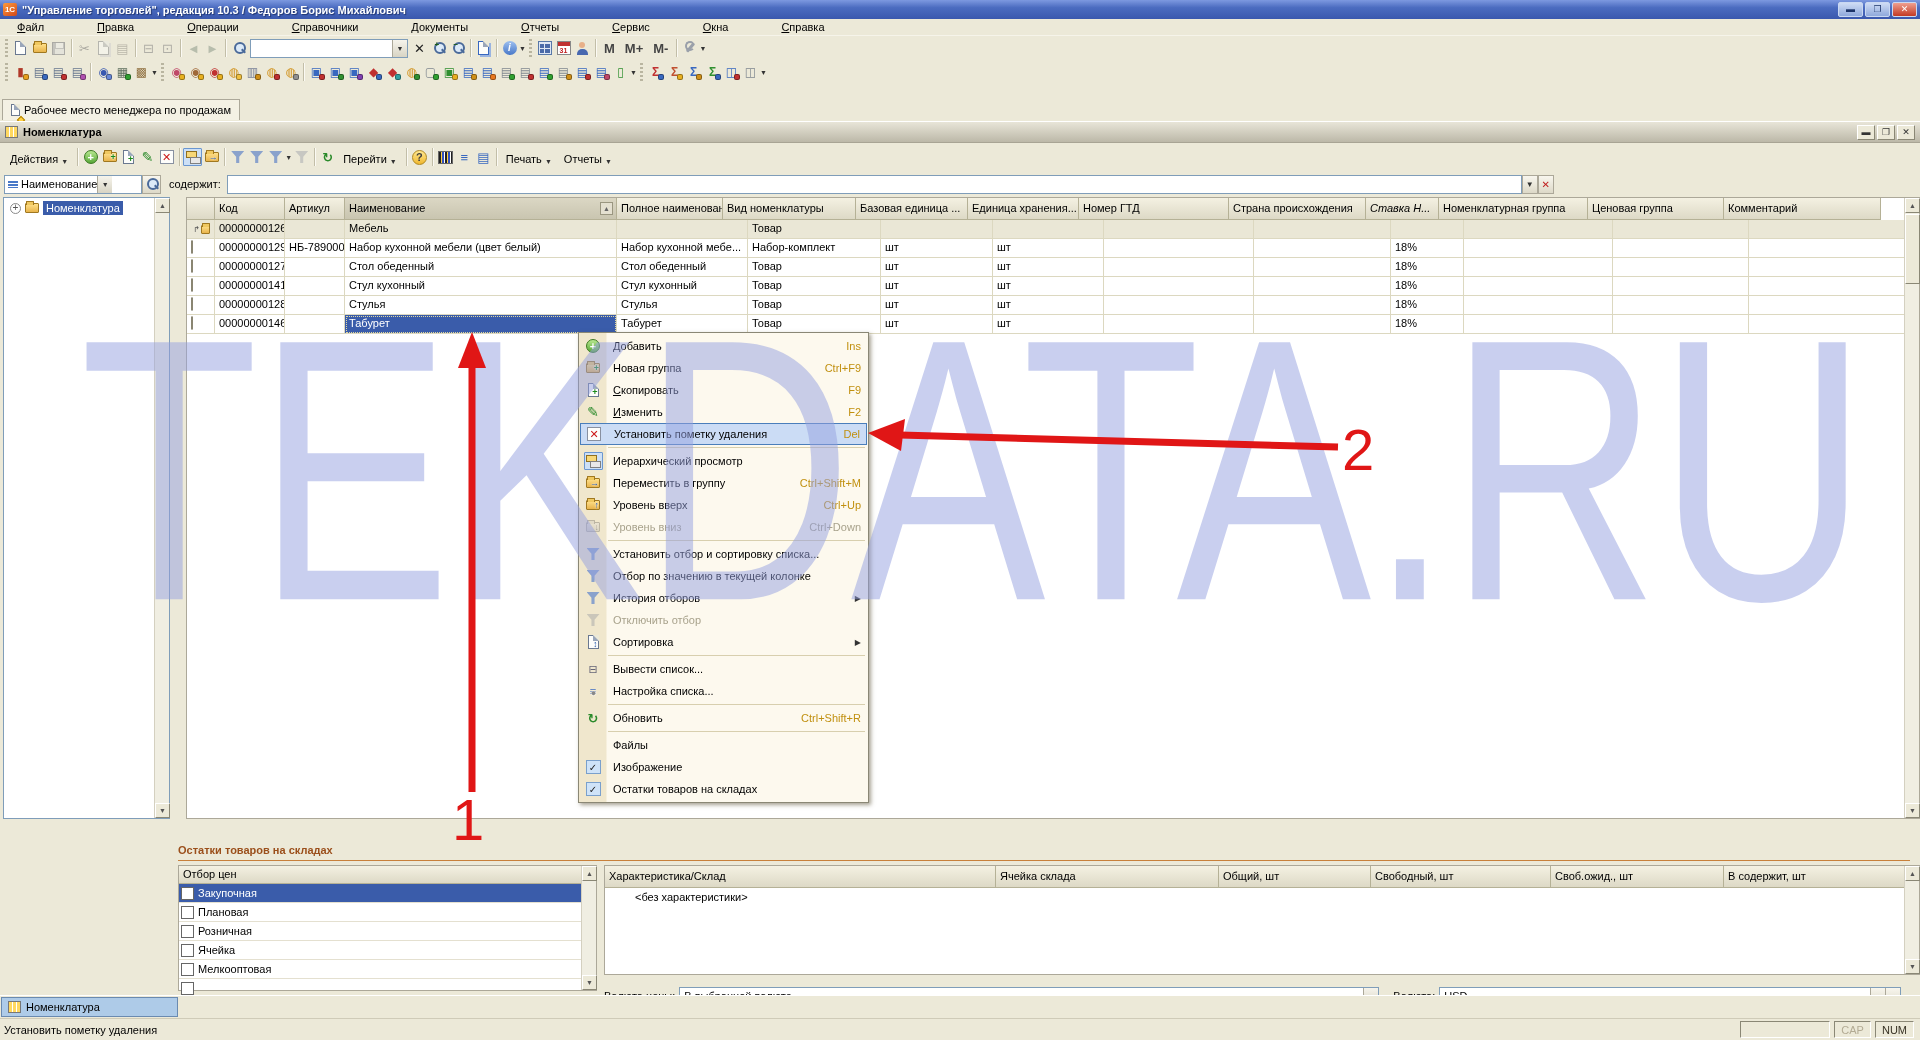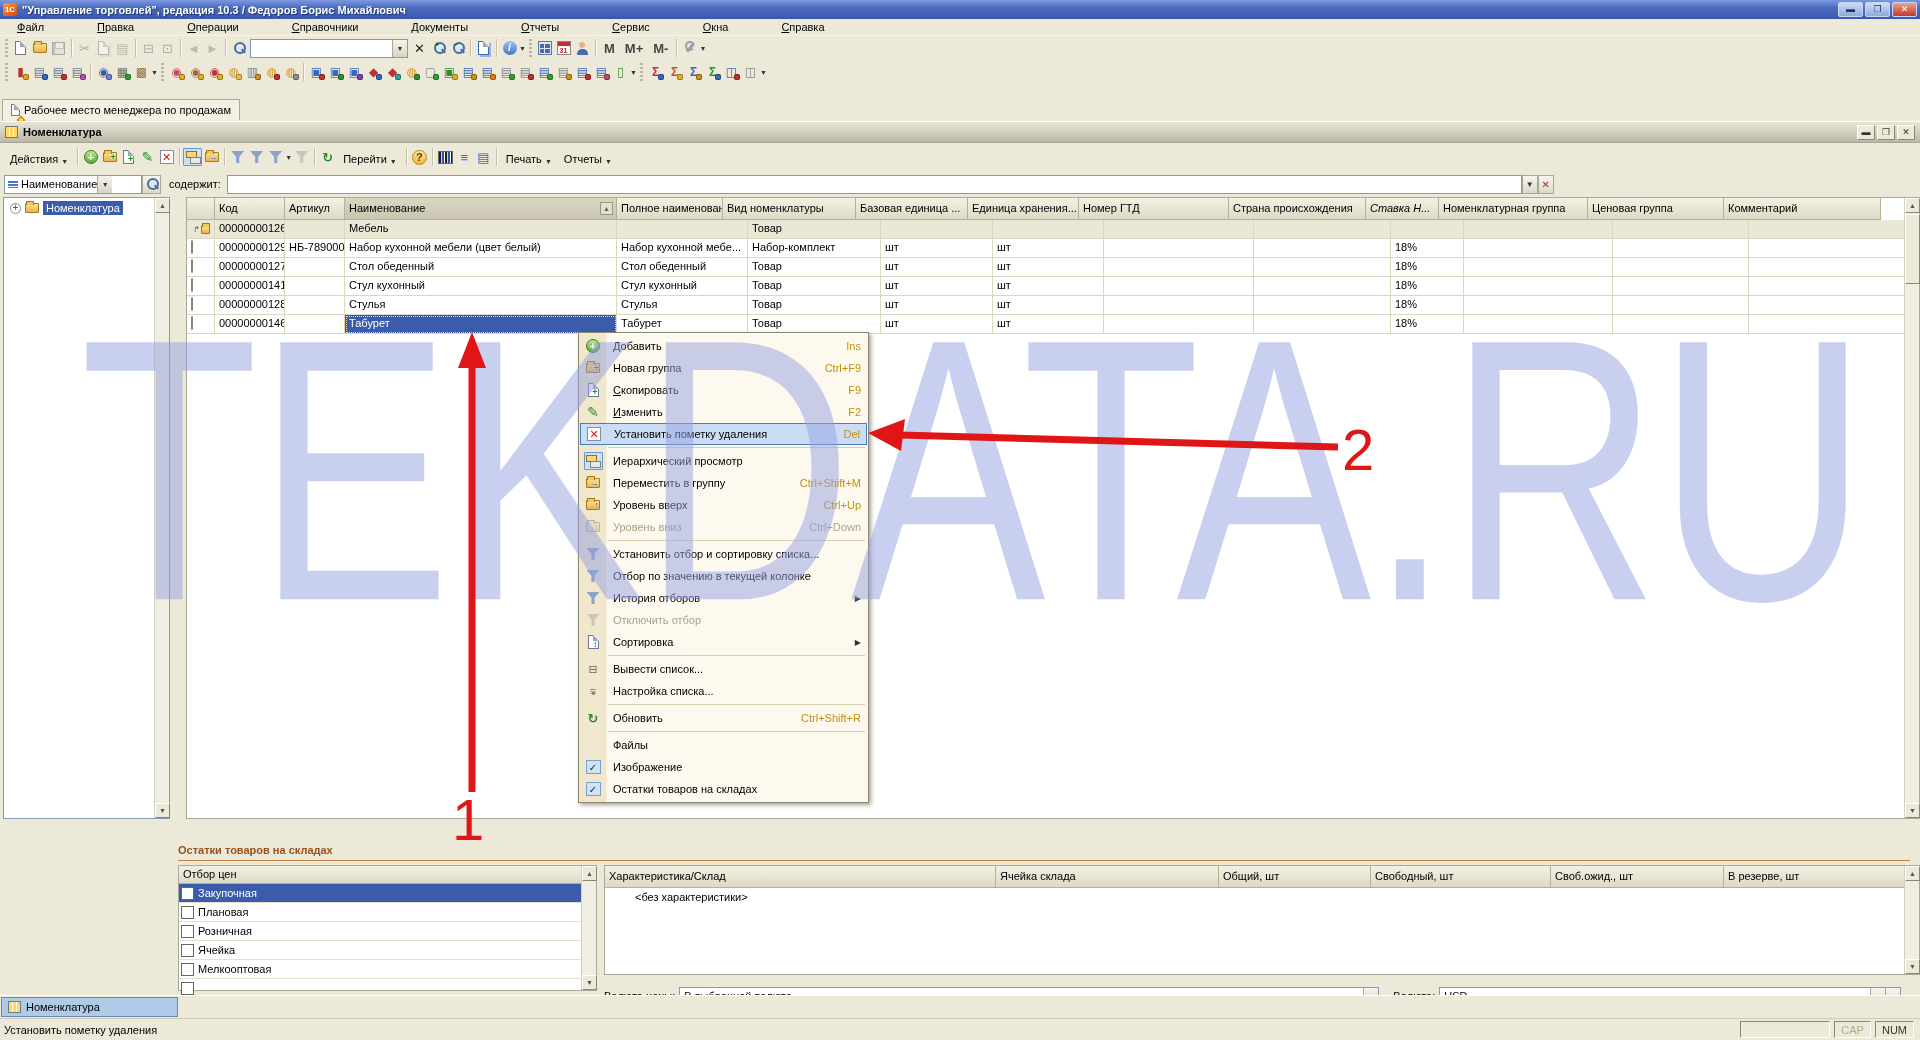--- a/index.html
+++ b/index.html
@@ -753,21 +753,21 @@
         <span class="sb-arrow" style="bottom:0">▼</span>
       </div>
     </div>
     <div class="stock">
       <div class="gh" id="shead">
           <div class="hc" style="width: 391px;">Характеристика/Склад</div>
           <div class="hc" style="width: 223px;">Ячейка склада</div>
           <div class="hc" style="width: 152px;">Общий, шт</div>
           <div class="hc" style="width: 180px;">Свободный, шт</div>
           <div class="hc" style="width: 173px;">Своб.ожид., шт</div>
-          <div class="hc" style="width: 182px;">В резерве, шт</div>
+          <div class="hc" style="width: 182px;">В содержит, шт</div>
         </div>
       <div class="stock-row">&lt;без характеристики&gt;</div>
       <div class="vscroll">
         <span class="sb-arrow" style="top:0">▲</span>
         <span class="sb-arrow" style="bottom:0">▼</span>
       </div>
     </div>
     <div class="curr-row">
       <span class="lbl">Валюта цены:</span>
       <span class="sel-combo">

